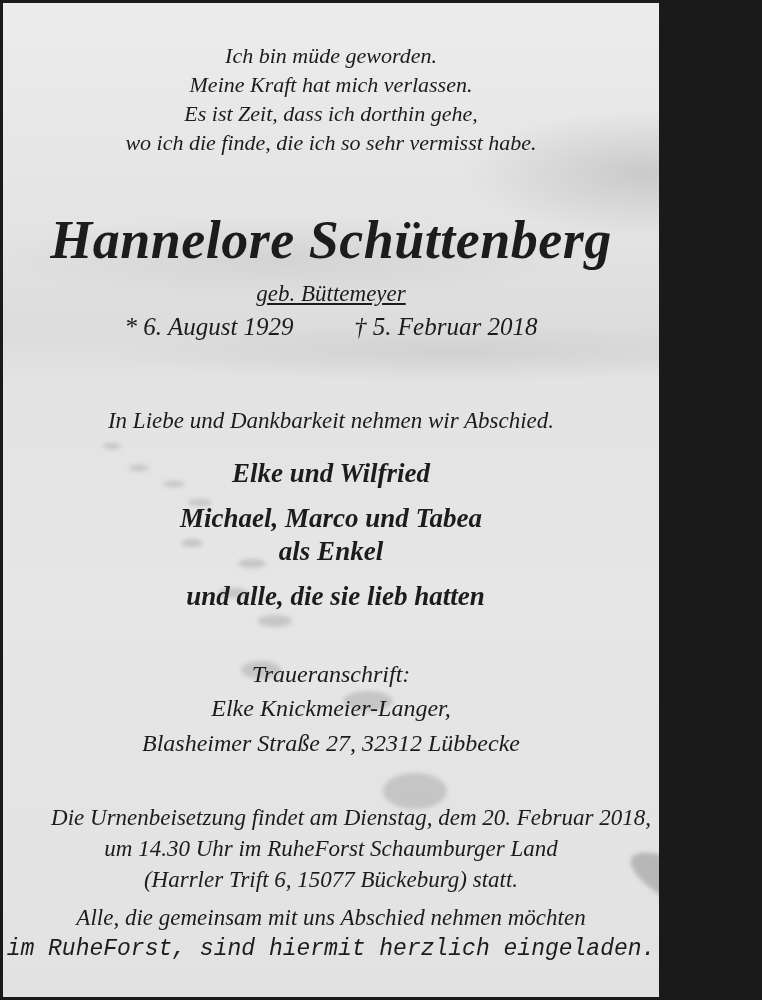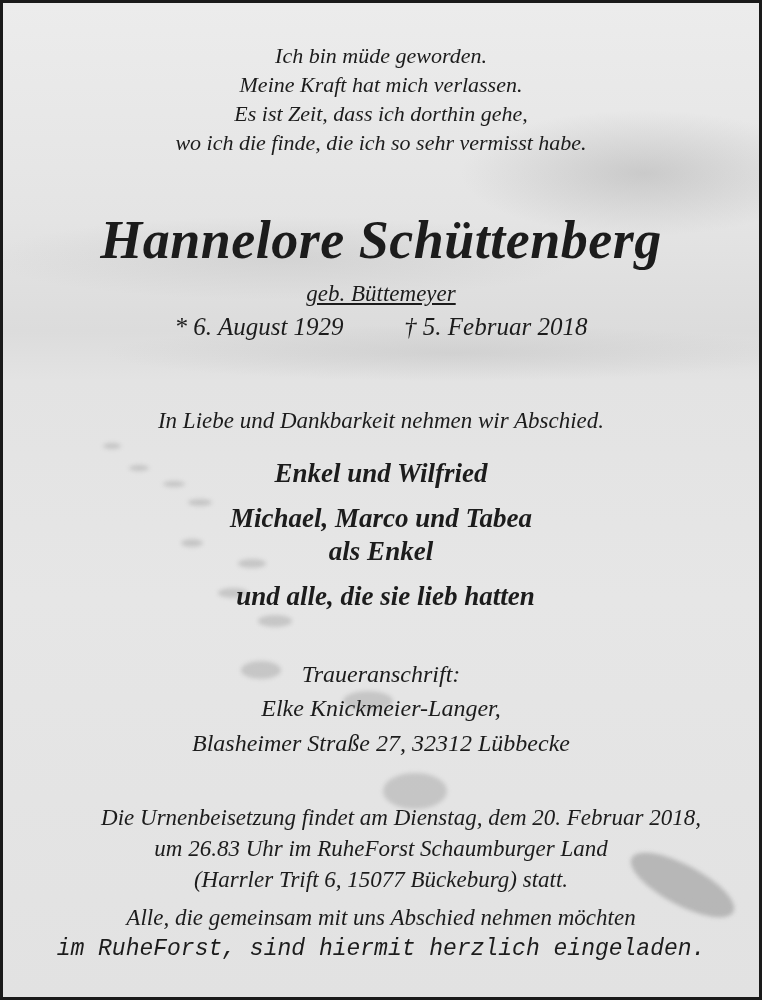--- a/index.html
+++ b/index.html
@@ -1,18 +1,18 @@
 <!DOCTYPE html>
 <html><head>
   <meta charset="utf-8">
   <style>
     html, body { margin: 0; padding: 0; }
     body { width: 762px; height: 1000px; background: #1a1a1a; overflow: hidden; }
     .notice {
-      position: absolute; left: 3px; top: 3px; width: 756px; height: 994px;
+      position: absolute; left: 3px; top: 3px; width: 656px; height: 994px;
       overflow: hidden;
       background:
         radial-gradient(ellipse 260px 90px at 640px 170px, rgba(150,150,150,0.35), rgba(150,150,150,0) 70%),
         radial-gradient(ellipse 420px 60px at 280px 255px, rgba(170,170,170,0.25), rgba(170,170,170,0) 70%),
         radial-gradient(ellipse 500px 40px at 450px 350px, rgba(160,160,160,0.22), rgba(160,160,160,0) 70%),
         linear-gradient(180deg, #ececec 0%, #e4e4e4 22%, #dcdcdc 33%, #e3e3e3 38%, #e6e6e6 60%, #e2e2e2 100%);
       font-family: "Liberation Serif", "DejaVu Serif", serif;
       font-style: italic;
       color: #1c1c1c;
       text-align: center;
@@ -57,28 +57,28 @@
   <div class="line name" style="top:206px;">Hannelore Schüttenberg</div>
   <div class="line sub" style="top:278px;">geb. Büttemeyer</div>
   <div class="line dates" style="top:310px;">
     <span>* 6. August 1929</span>
     <span style="width:48px;"></span>
     <span>† 5. Februar 2018</span>
   </div>
 
   <div class="line mourn" style="top:405px;">In Liebe und Dankbarkeit nehmen wir Abschied.</div>
 
-  <div class="line fam" style="top:455px;">Enkel und Wilfried</div>
+  <div class="line fam" style="top:455px;">Elke und Wilfried</div>
   <div class="line fam" style="top:500px;">Michael, Marco und Tabea</div>
   <div class="line fam" style="top:533px;">als Enkel</div>
   <div class="line fam" style="top:578px;padding-left:9px;">und alle, die sie lieb hatten</div>
 
   <div class="line addr" style="top:658px;">Traueranschrift:</div>
   <div class="line addr" style="top:692px;">Elke Knickmeier-Langer,</div>
   <div class="line addr" style="top:727px;">Blasheimer Straße 27, 32312 Lübbecke</div>
 
   <div class="line info" style="top:802px;margin-left:40px;">Die Urnenbeisetzung findet am Dienstag, dem 20. Februar 2018,</div>
-  <div class="line info" style="top:833px;">um 26.83 Uhr im RuheForst Schaumburger Land</div>
+  <div class="line info" style="top:833px;">um 14.30 Uhr im RuheForst Schaumburger Land</div>
   <div class="line info" style="top:864px;">(Harrler Trift 6, 15077 Bückeburg) statt.</div>
 
   <div class="line info" style="top:902px;">Alle, die gemeinsam mit uns Abschied nehmen möchten</div>
   <div class="line info" style="top:933px;font-family:Liberation Mono, monospace;">im RuheForst, sind hiermit herzlich eingeladen.</div>
 </div>
 
 </body></html>

